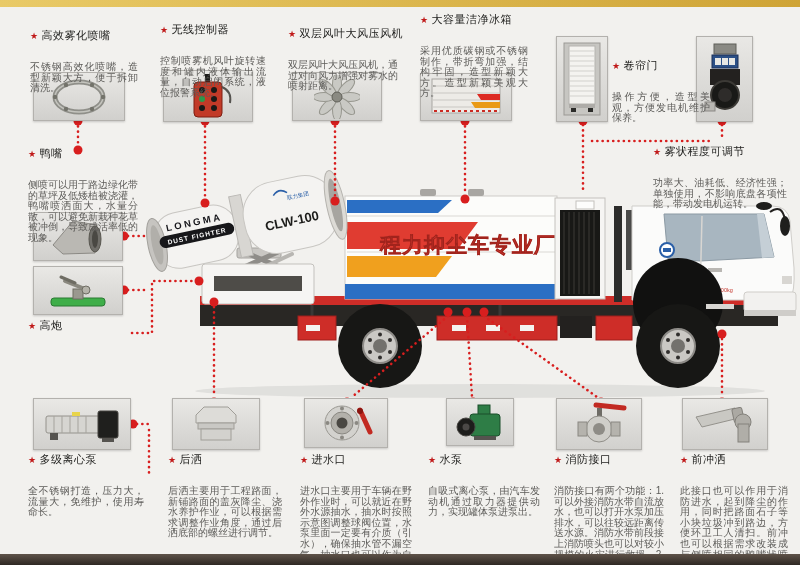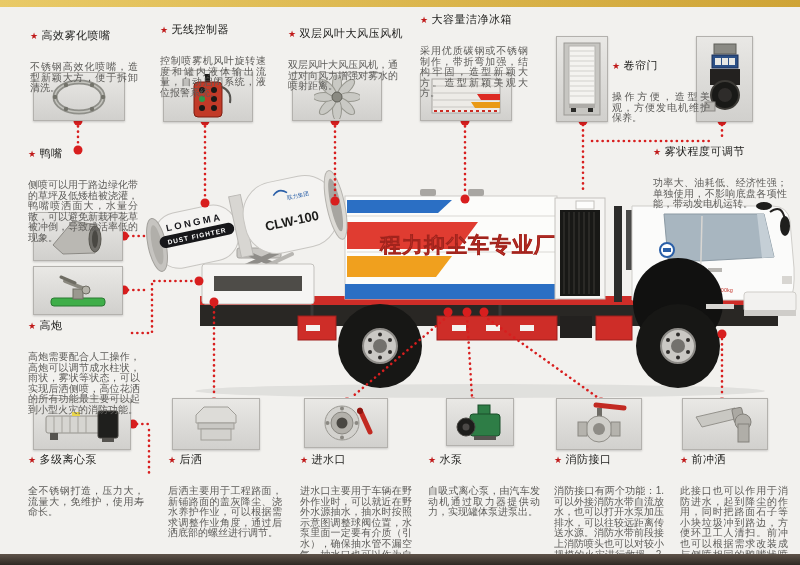--- a/index.html
+++ b/index.html
@@ -47,21 +47,20 @@
 <div class="co" style="left:653px;top:144px;width:134px">
   <div class="t"><span class="star">★</span><span>雾状程度可调节</span></div>
   <div class="d">功率大、油耗低、经济性强；单独使用，不影响底盘各项性能，带动发电机运转。</div>
 </div>
 <div class="co" style="left:28px;top:146px;width:110px">
   <div class="t"><span class="star">★</span><span>鸭嘴</span></div>
   <div class="d">侧喷可以用于路边绿化带的草坪及低矮植被浇灌，鸭嘴喷洒面大，水量分散，可以避免新栽种花草被冲倒，导致成活率低的现象。</div>
 </div>
 <div class="co" style="left:28px;top:318px;width:112px">
   <div class="t"><span class="star">★</span><span>高炮</span></div>
-  <div class="d">高炮需要配合人工操作，高炮可以调节成水柱状，雨状，雾状等状态，可以实现后洒侧喷，高位花洒的所有功能最主要可以起到小型火灾的消防功能。</div>
 </div>
 <div class="co" style="left:28px;top:452px;width:116px">
   <div class="t"><span class="star">★</span><span>多级离心泵</span></div>
   <div class="d">全不锈钢打造，压力大，流量大，免维护，使用寿命长。</div>
 </div>
 <div class="co" style="left:168px;top:452px;width:114px">
   <div class="t"><span class="star">★</span><span>后洒</span></div>
   <div class="d">后洒主要用于工程路面，新铺路面的盖灰降尘、浇水养护作业，可以根据需求调整作业角度，通过后洒底部的螺丝进行调节。</div>
 </div>
 <div class="co" style="left:300px;top:452px;width:112px">

